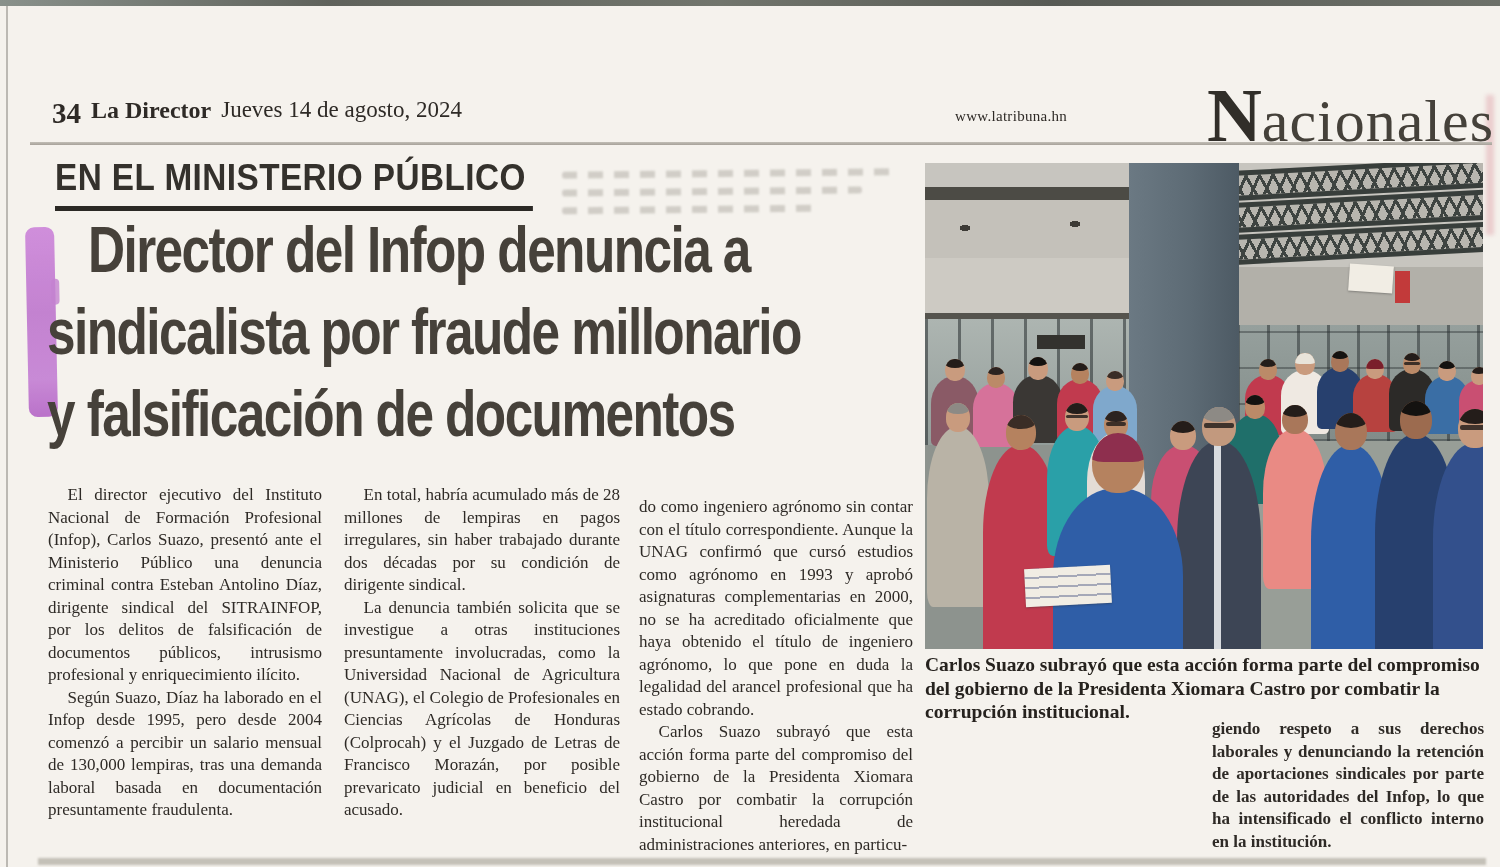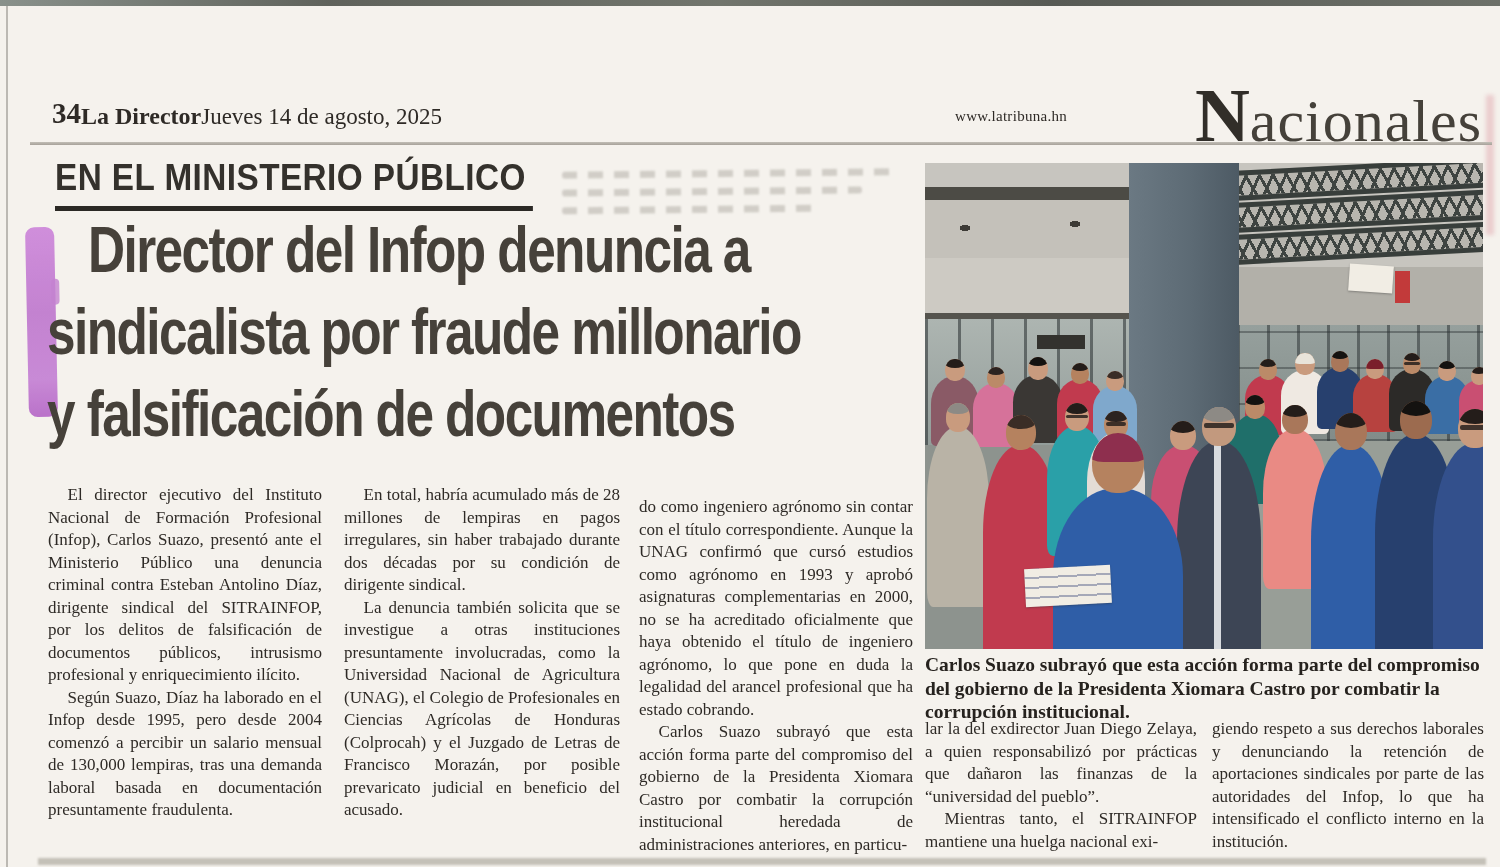--- a/index.html
+++ b/index.html
@@ -8,26 +8,26 @@
   
   #scan-top{position:absolute;left:0;top:0;width:100%;height:6px;
     background:linear-gradient(90deg,#76807a,#454942 22%,#5a5f56 48%,#3c403a 70%,#555a52);opacity:.85;}
   #scan-left{position:absolute;left:6px;top:6px;width:2px;height:861px;background:rgba(120,115,108,.45);}
   #scan-bottom{position:absolute;left:38px;top:858px;width:1448px;height:7px;
     background:rgba(148,143,132,.5);filter:blur(1px);}
   .ghost{position:absolute;height:7px;border-radius:3px;filter:blur(1.2px);transform:rotate(-.6deg);
     background:repeating-linear-gradient(90deg,rgba(106,100,90,.26) 0 15px,transparent 15px 26px);}
   #pink-smudge{position:absolute;left:1486px;top:95px;width:8px;height:140px;background:rgba(205,90,110,.25);filter:blur(2px);}
   
-  #hdr-left{position:absolute;left:52px;top:97px;display:flex;align-items:flex-end;white-space:nowrap;}
+  #hdr-left{position:absolute;left:52px;top:97px;display:flex;align-items:flex-start;gap:10px;white-space:nowrap;}
   #hdr-pageno{font-size:29px;font-weight:bold;}
   #hdr-title{font-size:24px;font-weight:bold;}
   #hdr-date{font-size:23px;}
   #hdr-site{position:absolute;left:955px;top:108px;font-size:15px;letter-spacing:.3px;}
-  #hdr-section{position:absolute;right:18px;top:72px;white-space:nowrap;color:#45413a;}
+  #hdr-section{position:absolute;right:6px;top:72px;white-space:nowrap;color:#45413a;}
   #hdr-section .big-n{font-size:76px;font-weight:bold;color:#312e29;}
   #hdr-section .rest{font-size:60px;letter-spacing:1px;}
   #hdr-rule{position:absolute;left:30px;top:142px;width:1462px;height:3px;
     background:linear-gradient(#c2beb6,#a7a29a);}
   
   #kicker{position:absolute;left:55px;top:157px;font-family:"Liberation Sans","DejaVu Sans",sans-serif;
     font-weight:bold;font-size:37px;color:#34312c;letter-spacing:.5px;white-space:nowrap;
     transform:scaleX(.9);transform-origin:left top;border-bottom:5px solid #2b2925;padding:0 8px 7px 0;}
   .hl{position:absolute;font-family:"Liberation Sans","DejaVu Sans",sans-serif;font-weight:bold;
     font-size:65px;color:#46413a;letter-spacing:-2px;white-space:nowrap;
@@ -39,21 +39,21 @@
   #highlight-mark::after{content:"";position:absolute;right:-4px;top:52px;width:8px;height:26px;
     background:#bb6fcc;border-radius:4px;opacity:.8;}
   
   .bodycol{position:absolute;font-size:17px;line-height:22.5px;text-align:justify;color:#2e2a26;overflow:hidden;}
   .bodycol p{margin:0;}
   .bodycol p.ind{text-indent:1.15em;}
   #col1{left:48px;top:484px;width:274px;height:380px;}
   #col2{left:344px;top:484px;width:276px;height:380px;}
   #col3{left:639px;top:484px;width:274px;height:380px;margin-top:12px;}
   #col4{left:925px;top:718px;width:272px;height:146px;}
-  #col5{left:1212px;top:718px;width:272px;height:146px;}
+  #col5{left:1212px;top:718px;width:272px;height:146px;font-weight:bold;}
   
   #photo{position:absolute;left:925px;top:163px;width:558px;height:486px;background:#c7c5bf;overflow:hidden;}
   .ph{position:absolute;}
   #ceil-edge{left:0;top:24px;width:206px;height:13px;background:#4c4b45;}
   #ceil{left:0;top:37px;width:206px;height:58px;background:#c4c1ba;
     background-image:radial-gradient(ellipse 9px 5px at 40px 28px,#3d3b36 60%,transparent 61%),
       radial-gradient(ellipse 9px 5px at 150px 24px,#3d3b36 60%,transparent 61%);}
   #wall-l{left:0;top:95px;width:206px;height:58px;background:#cdcac3;}
   #beam-l{left:0;top:150px;width:206px;height:6px;background:#55544e;}
   #glass-l{left:0;top:156px;width:204px;height:126px;
@@ -106,21 +106,21 @@
   <div id="scan-left"></div>
   <div id="scan-bottom"></div>
   <div class="ghost" style="left:562px;top:170px;width:330px;"></div>
   <div class="ghost" style="left:562px;top:188px;width:300px;"></div>
   <div class="ghost" style="left:562px;top:206px;width:258px;"></div>
   <div id="pink-smudge"></div>
 
   <div id="hdr-left">
     <span id="hdr-pageno">34</span>
     <span id="hdr-title">La Director</span>
-    <span id="hdr-date">Jueves 14 de agosto, 2025</span>
+    <span id="hdr-date">Jueves 14 de agosto, 2024</span>
   </div>
   <div id="hdr-site">www.latribuna.hn</div>
   <div id="hdr-section"><span class="big-n">N</span><span class="rest">acionales</span></div>
   <div id="hdr-rule"></div>
 
   <div id="kicker">EN EL MINISTERIO PÚBLICO</div>
   <div id="highlight-mark"></div>
   <div class="hl" id="hl1">Director del Infop denuncia a</div>
   <div class="hl" id="hl2">sindicalista por fraude millonario</div>
   <div class="hl" id="hl3">y falsificación de documentos</div>
@@ -252,21 +252,17 @@
           <div class="head"></div>
           <div class="body"></div>
         </div>
       </div>
     <div class="sign" id="sign1"></div>
     <div class="sign" id="flag-white"></div>
     <div class="sign" id="flag-red"></div>
   </div>
 
   <div id="caption">Carlos Suazo subrayó que esta acción forma parte del compromiso del gobierno de la Presidenta Xiomara Castro por combatir la corrupción institucional.</div>
-  <div class="bodycol" id="col4">
-    <p>lar la del exdirector Juan Diego Zelaya, a quien responsabilizó por prácticas que dañaron las finanzas de la “universidad del pueblo”.</p>
-    <p class="ind">Mientras tanto, el SITRAINFOP mantiene una huelga nacional exi-</p>
-  </div>
   <div class="bodycol" id="col5">
     <p>giendo respeto a sus derechos laborales y denunciando la retención de aportaciones sindicales por parte de las autoridades del Infop, lo que ha intensificado el conflicto interno en la institución.</p>
   </div>
 
 </div>
 
 </body></html>

